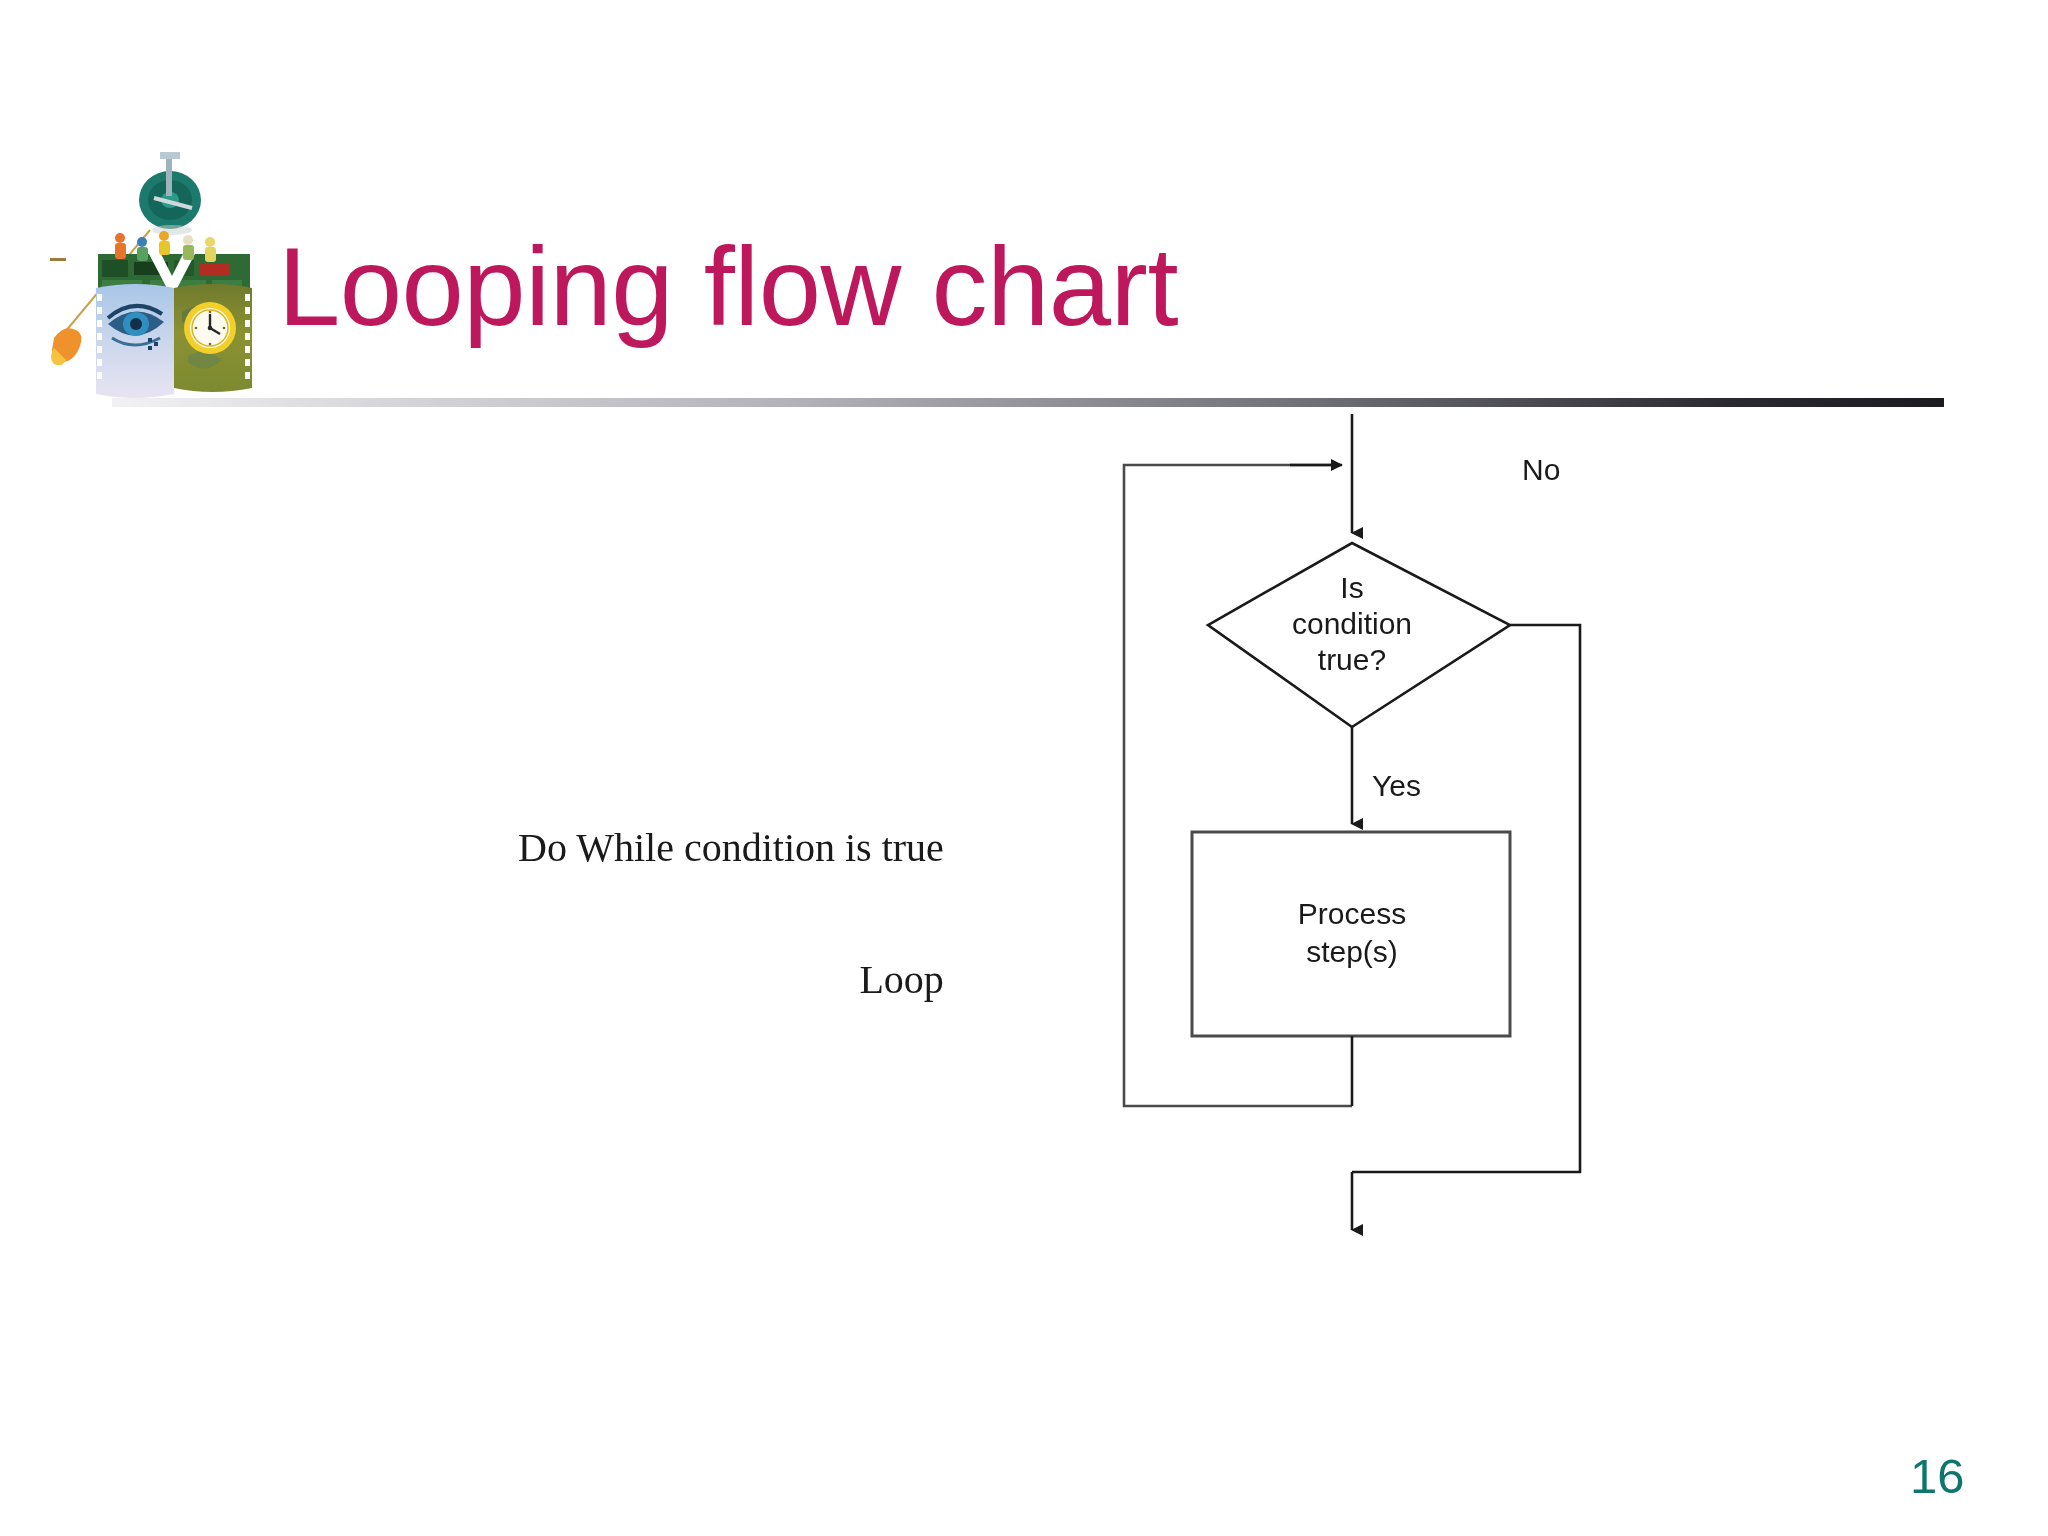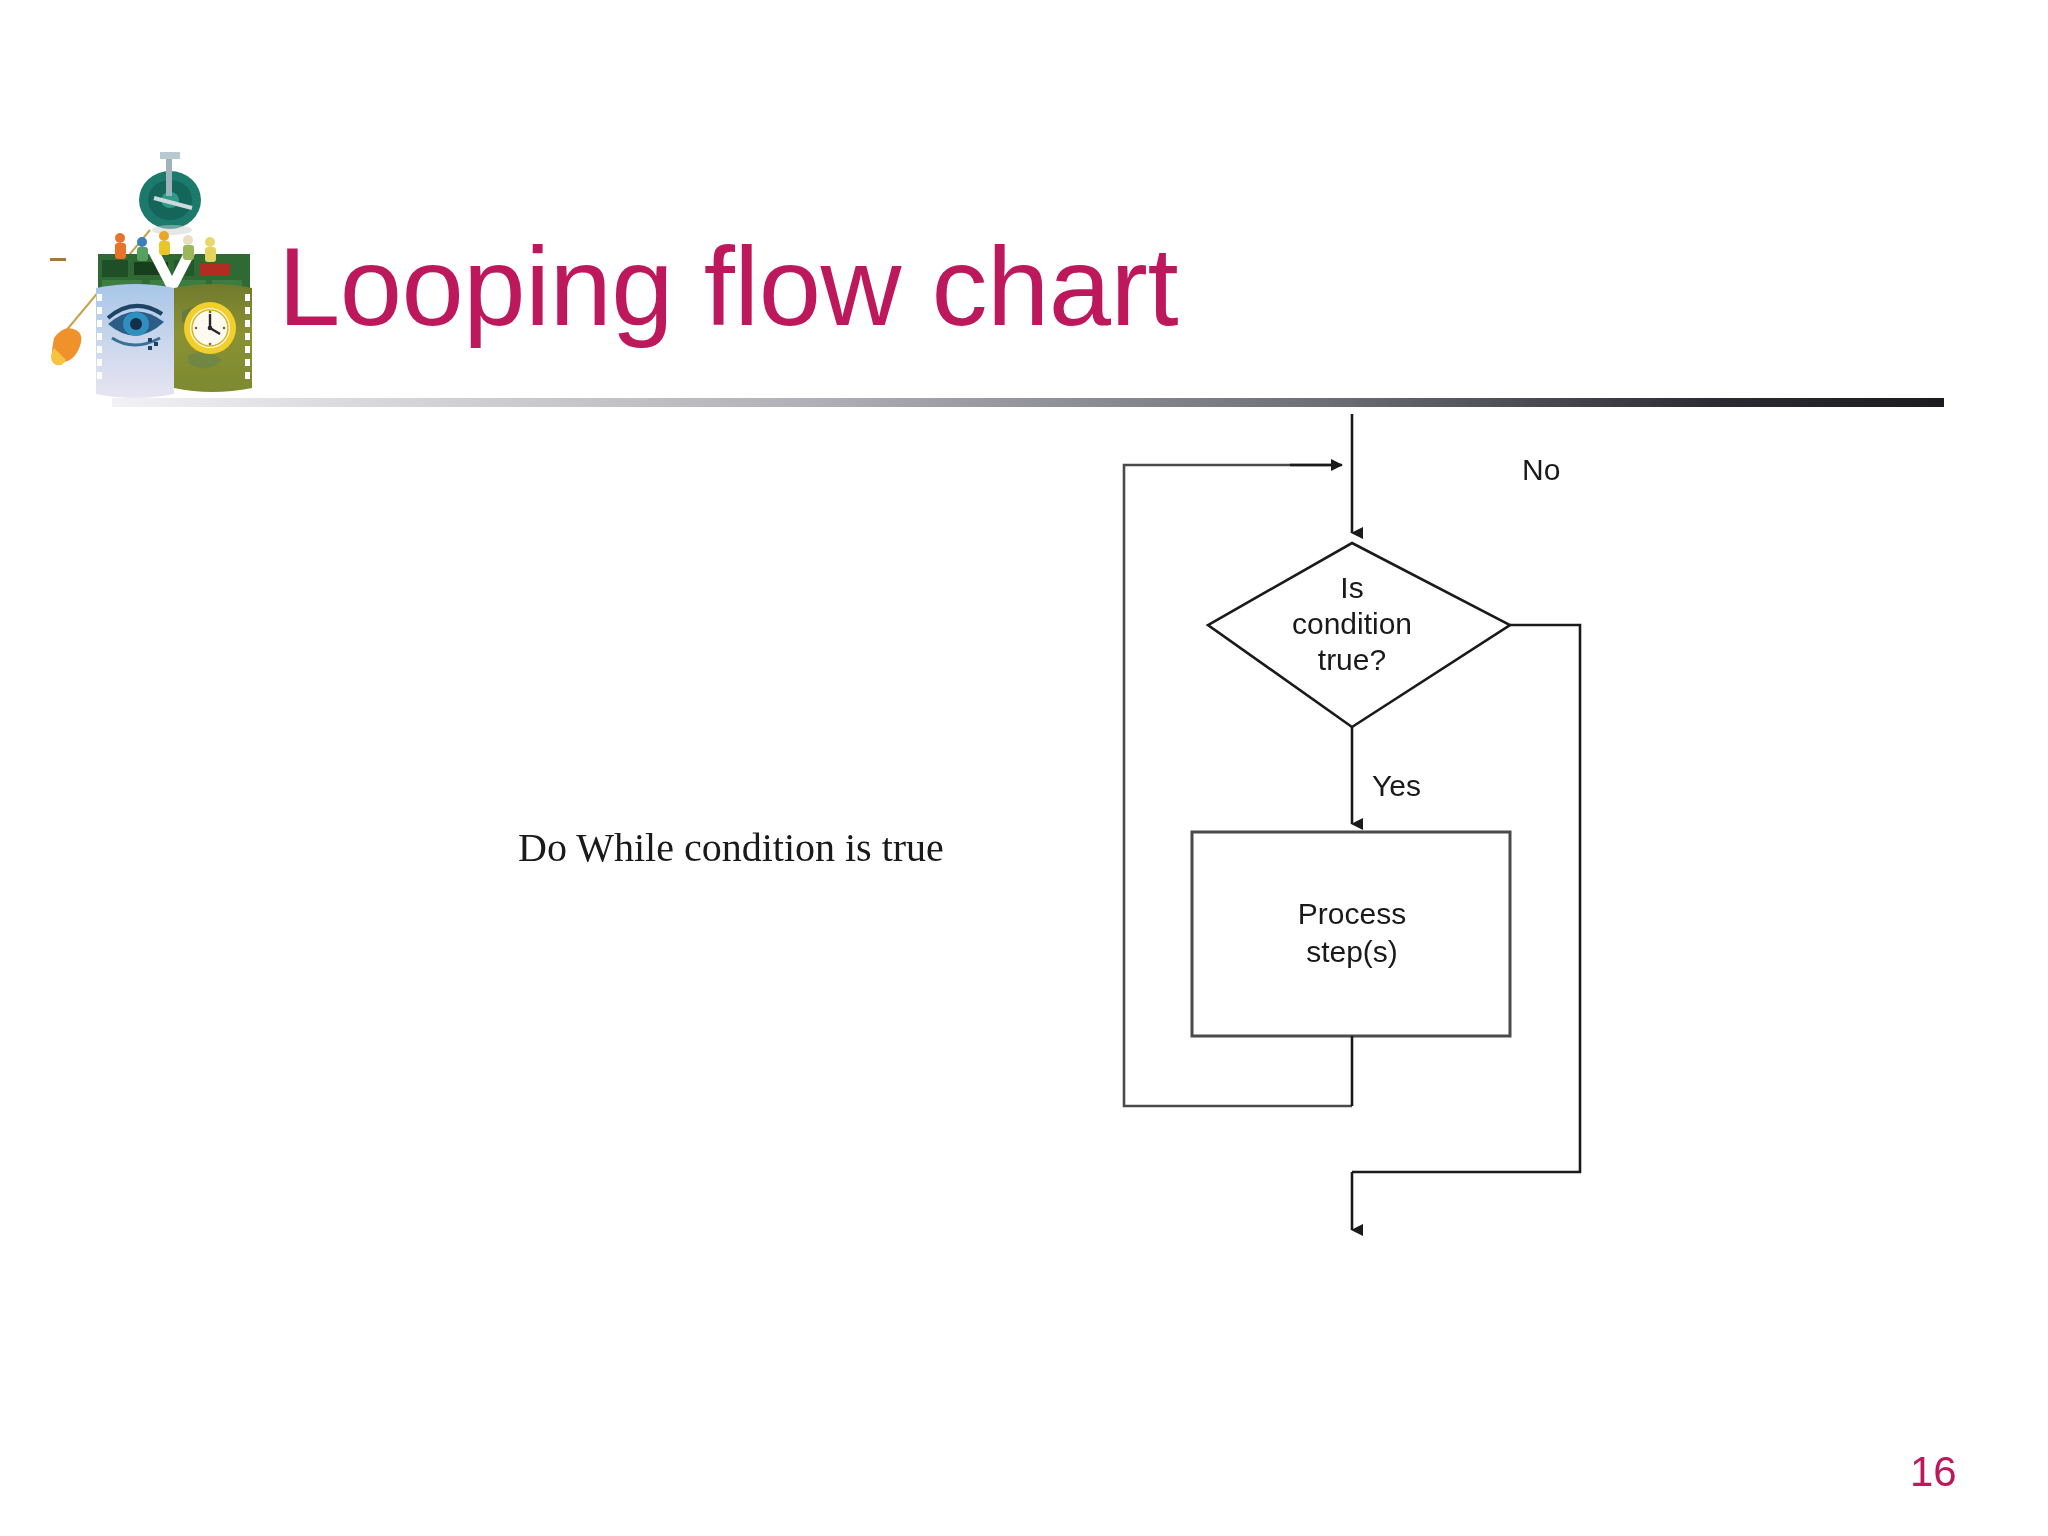--- a/index.html
+++ b/index.html
@@ -83,22 +83,22 @@
     font-size: 30px;
     fill: #1a1a1a;
   }
 
   
   #page-number {
     position: absolute;
     left: 1910px;
     top: 1448px;
     font-family: "Liberation Sans", sans-serif;
-    font-size: 42px;
-    color: #be185d;
+    font-size: 49px;
+    color: #0f766e;
   }
 
   
   .logo-wrap { position: absolute; left: 0; top: 0; width: 228px; height: 258px; }
 </style>
 </head>
 <body>
 
 <div id="slide">
 
@@ -199,20 +199,21 @@
       </svg>
     </div>
   </div>
 
   <div id="page-title">Looping flow chart</div>
 
   <div id="title-rule"></div>
 
   <div id="pseudocode">
     <span class="pc-line">Do While condition is true</span>
+    <span class="pc-line">Loop</span>
   </div>
 
   <div id="flowchart">
     <svg width="560" height="880" viewBox="0 0 560 880">
       <defs>
         <marker id="arrowDown" markerWidth="16" markerHeight="16" refX="6" refY="11" orient="auto" markerUnits="userSpaceOnUse">
           <path d="M0,0 L12,0 L6,12 z" fill="#1a1a1a"></path>
         </marker>
         <marker id="arrowRight" markerWidth="16" markerHeight="16" refX="11" refY="6" orient="auto" markerUnits="userSpaceOnUse">
           <path d="M0,0 L0,12 L12,6 z" fill="#1a1a1a"></path>

